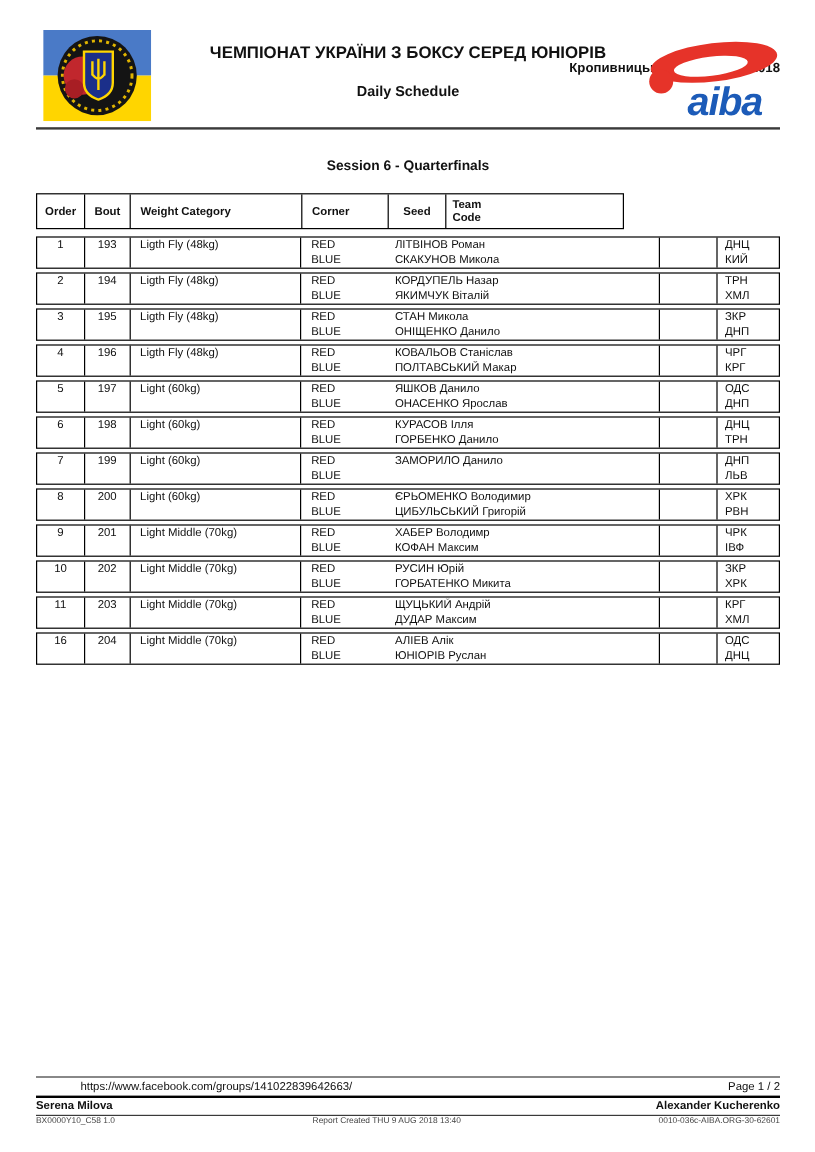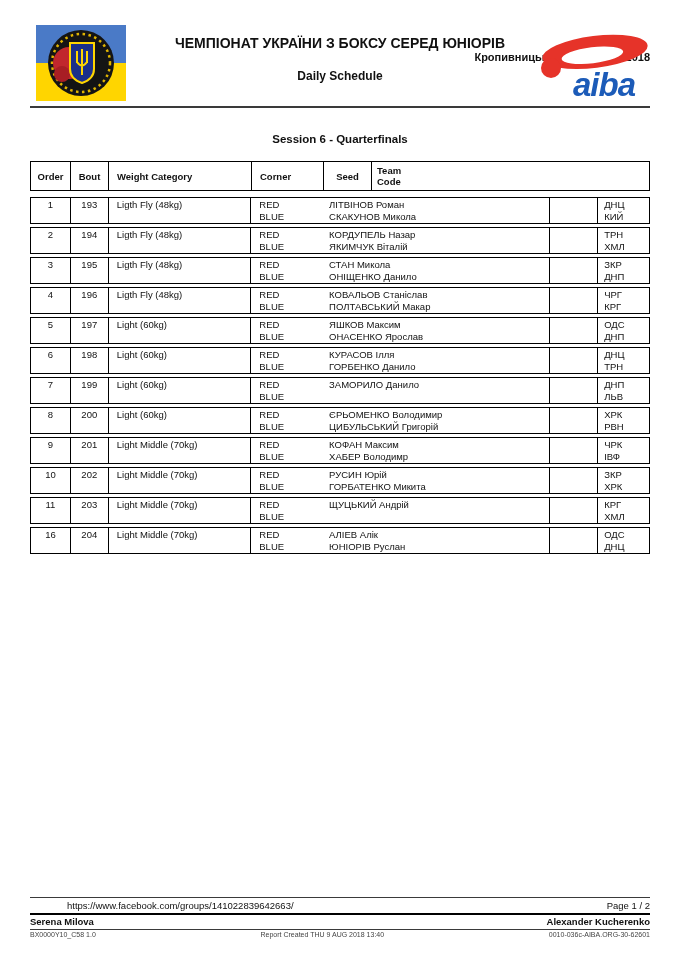--- a/index.html
+++ b/index.html
@@ -20,21 +20,21 @@
   .aiba-red-shape{fill:var(--aiba_red);}
   .aiba-text{fill:var(--aiba_blue);font-family:"Liberation Sans","DejaVu Sans",sans-serif;
     font-weight:bold;font-style:italic;font-size:33px;letter-spacing:-1px;}
   .flag-top{fill:var(--flag_blue);} .flag-bottom{fill:var(--flag_yellow);}
   .rule{position:absolute;left:30px;width:620px;background:#3a3a3a;}
   .rule.header{top:106px;height:2px;}
   
   .session-block{position:absolute;left:30px;top:132px;width:620px;text-align:center;
     font-weight:bold;font-size:11.5px;line-height:14px;}
   
-  .thead{position:absolute;left:30px;top:161px;width:620px;height:30px;border:1px solid #000;
+  .thead{position:absolute;left:30px;top:161px;width:490px;height:30px;border:1px solid #000;
     box-sizing:border-box;display:flex;font-weight:bold;font-size:9.5px;line-height:11px;}
   .hcell{display:flex;align-items:center;box-sizing:border-box;border-right:1px solid #000;}
   .hcell:last-child{border-right:none;}
   .rows{position:absolute;left:30px;top:197px;width:620px;}
   .bout-row{display:flex;height:27px;margin-bottom:3px;border:1px solid #000;box-sizing:border-box;
     font-size:9.5px;line-height:12px;}
   .cell{box-sizing:border-box;padding-top:1px;}
   .bdr{border-right:1px solid #000;}
   .c-order{width:40px;text-align:center;}
   .c-bout{width:38px;text-align:center;}
@@ -193,21 +193,21 @@
 
     <div class="bout-row">
       <div class="cell bdr c-order">5</div>
       <div class="cell bdr c-bout">197</div>
       <div class="cell bdr c-weight">Light (60kg)</div>
       <div class="cell c-corner">
         <div class="line">RED</div>
         <div class="line">BLUE</div>
       </div>
       <div class="cell bdr c-name">
-        <div class="line">ЯШКОВ Максим</div>
+        <div class="line">ЯШКОВ Данило</div>
         <div class="line">ОНАСЕНКО Ярослав</div>
       </div>
       <div class="cell bdr c-seed">
         <div class="line"></div>
         <div class="line"></div>
       </div>
       <div class="cell c-team">
         <div class="line">ОДС</div>
         <div class="line">ДНП</div>
       </div>
@@ -280,22 +280,22 @@
 
     <div class="bout-row">
       <div class="cell bdr c-order">9</div>
       <div class="cell bdr c-bout">201</div>
       <div class="cell bdr c-weight">Light Middle (70kg)</div>
       <div class="cell c-corner">
         <div class="line">RED</div>
         <div class="line">BLUE</div>
       </div>
       <div class="cell bdr c-name">
+        <div class="line">ХАБЕР Володимр</div>
         <div class="line">КОФАН Максим</div>
-        <div class="line">ХАБЕР Володимр</div>
       </div>
       <div class="cell bdr c-seed">
         <div class="line"></div>
         <div class="line"></div>
       </div>
       <div class="cell c-team">
         <div class="line">ЧРК</div>
         <div class="line">ІВФ</div>
       </div>
     </div>
@@ -325,20 +325,21 @@
     <div class="bout-row">
       <div class="cell bdr c-order">11</div>
       <div class="cell bdr c-bout">203</div>
       <div class="cell bdr c-weight">Light Middle (70kg)</div>
       <div class="cell c-corner">
         <div class="line">RED</div>
         <div class="line">BLUE</div>
       </div>
       <div class="cell bdr c-name">
         <div class="line">ЩУЦЬКИЙ Андрій</div>
+        <div class="line">ДУДАР Максим</div>
       </div>
       <div class="cell bdr c-seed">
         <div class="line"></div>
         <div class="line"></div>
       </div>
       <div class="cell c-team">
         <div class="line">КРГ</div>
         <div class="line">ХМЛ</div>
       </div>
     </div>

